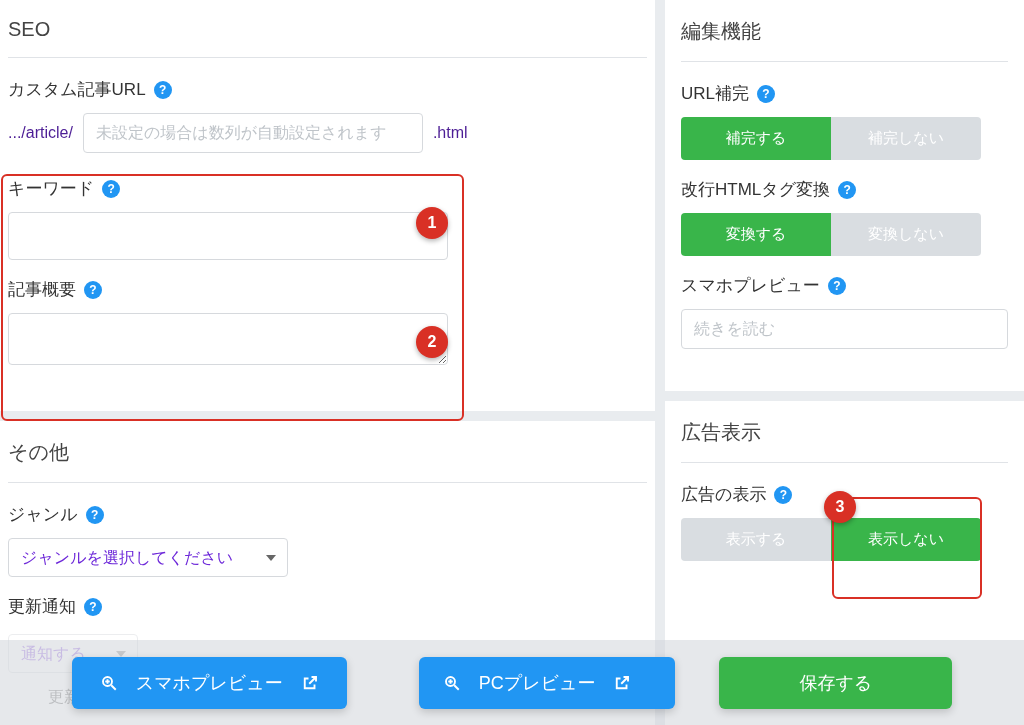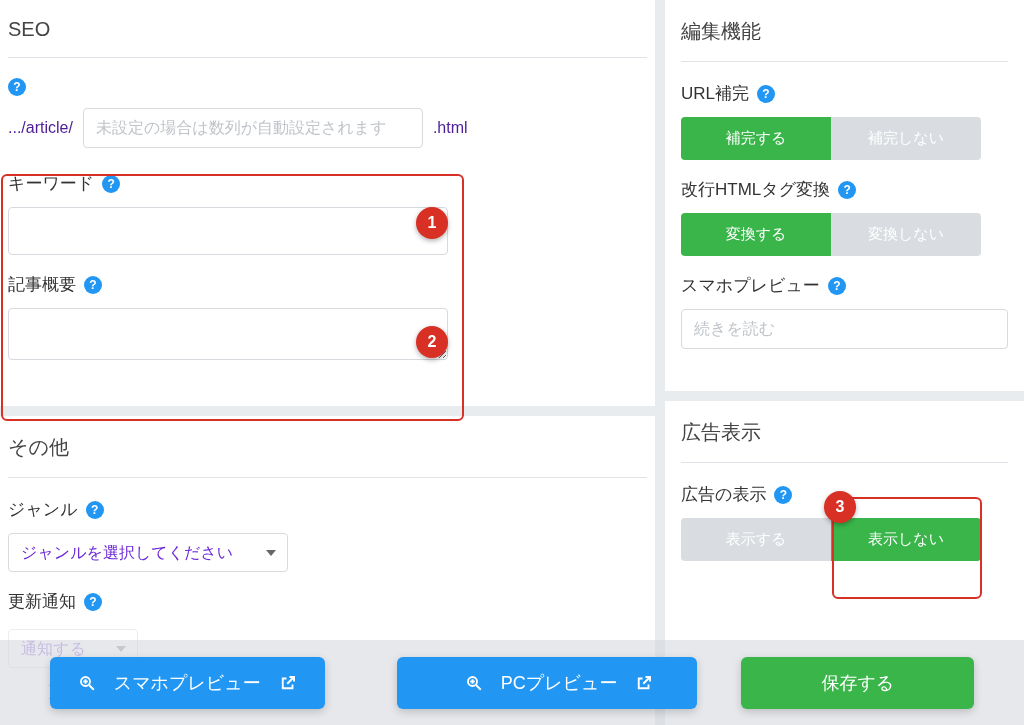--- a/index.html
+++ b/index.html
@@ -88,20 +88,21 @@
 
 <div class="columns">
 
   <div class="col-left">
 
     <div class="panel" style="border-top:none;">
       <div class="panel-title">SEO</div>
 
       <div class="field-row">
         <div class="field-label">
+          <span>カスタム記事URL</span>
           <span class="help-icon">?</span>
         </div>
         <div class="inline-url">
           <span class="prefix">.../article/</span>
           <input class="text-input url-input" placeholder="未設定の場合は数列が自動設定されます" style="">
           <span class="suffix">.html</span>
         </div>
       </div>
 
       <div class="field-row" style="margin-top:24px;">
@@ -227,21 +228,21 @@
         <line x1="7" y1="10" x2="13" y2="10"></line>
     </svg>
     <span>スマホプレビュー</span>
     <svg class="icon-svg" viewBox="0 0 24 24" fill="none" stroke="#fff" stroke-width="2.5">
       <path d="M14 4h6v6"></path>
         <path d="M20 4l-9 9"></path>
         <path d="M18 14v5H5V6h5"></path>
     </svg>
   </button>
 
-  <button class="action-btn btn-blue" style="padding-left:68px; padding-right:44px;margin-left:28px;">
+  <button class="action-btn btn-blue" style="padding-left:24px; padding-right:44px;margin-left:28px;">
     <svg class="icon-svg" viewBox="0 0 24 24" fill="none" stroke="#fff" stroke-width="2.5">
       <circle cx="10" cy="10" r="6"></circle>
         <line x1="15" y1="15" x2="21" y2="21"></line>
         <line x1="10" y1="7" x2="10" y2="13"></line>
         <line x1="7" y1="10" x2="13" y2="10"></line>
     </svg>
     <span>PCプレビュー</span>
     <svg class="icon-svg" viewBox="0 0 24 24" fill="none" stroke="#fff" stroke-width="2.5">
       <path d="M14 4h6v6"></path>
         <path d="M20 4l-9 9"></path>

